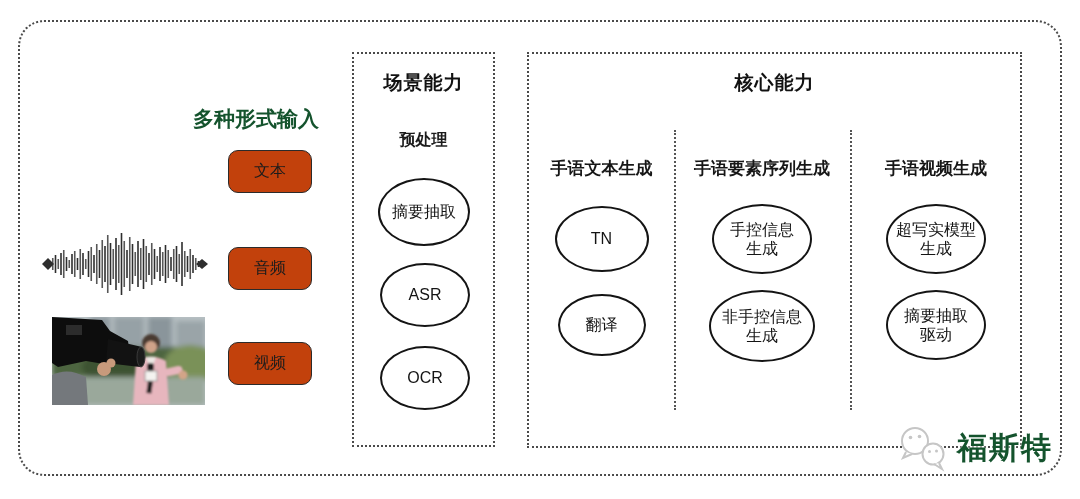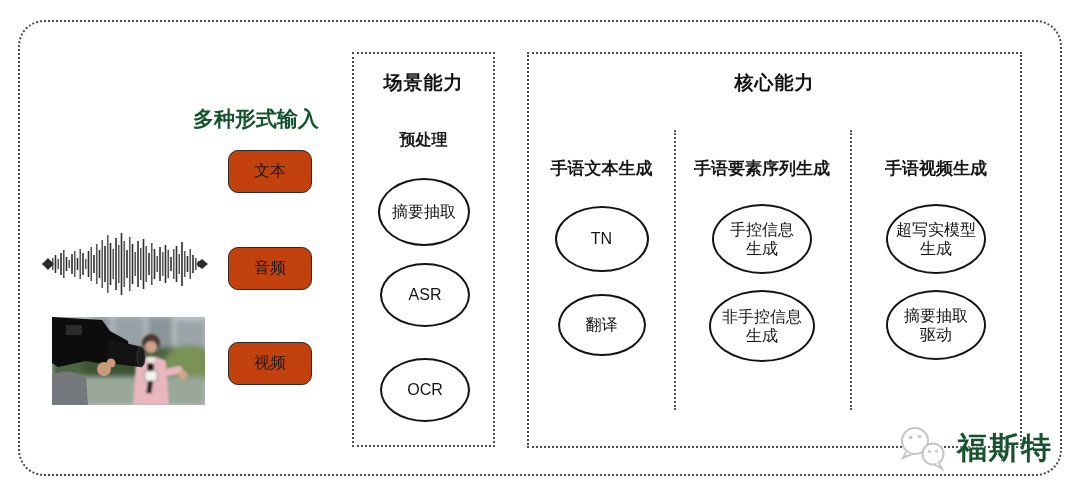--- a/index.html
+++ b/index.html
@@ -153,21 +153,21 @@
 
   <div class="abs type-box" style="top:150px;">文本</div>
   <div class="abs type-box" style="top:247px;">音频</div>
   <div class="abs type-box" style="top:342px;">视频</div>
 
   <div class="abs dash-box scene-box">
     <div class="box-title">场景能力</div>
     <div class="sub-label">预处理</div>
     <div class="ellipse" style="left:24px;top:124px;width:92px;height:68px;">摘要抽取</div>
     <div class="ellipse" style="left:26px;top:209px;width:90px;height:64px;">ASR</div>
-    <div class="ellipse" style="left:26px;top:304px;width:90px;height:64px;">OCR</div>
+    <div class="ellipse" style="left:26px;top:292px;width:90px;height:64px;">OCR</div>
   </div>
 
   <div class="abs dash-box core-box">
     <div class="box-title">核心能力</div>
     <div class="separator" style="left:145px;"></div>
     <div class="separator" style="left:321px;"></div>
 
     <div class="col" style="left:0;width:145px;">
       <div class="col-header">手语文本生成</div>
       <div class="ellipse" style="top:152px;width:94px;height:66px;">TN</div>

